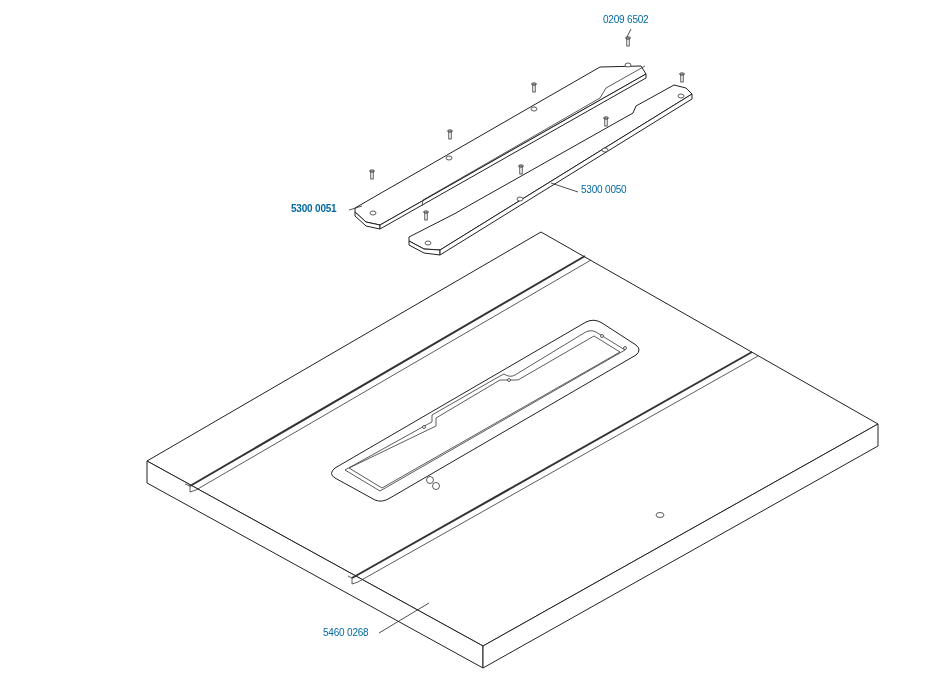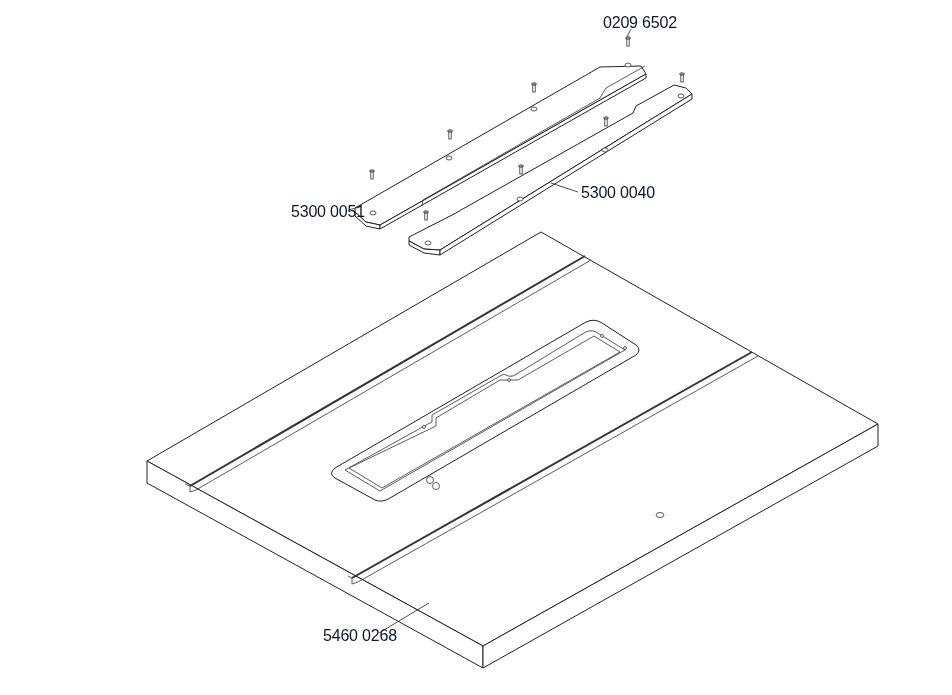--- a/index.html
+++ b/index.html
@@ -5,21 +5,21 @@
   html, body { margin: 0; padding: 0; background: #ffffff; }
   body { width: 952px; height: 695px; position: relative; overflow: hidden; font-family: "Liberation Sans", sans-serif; }
   #canvas { position: absolute; left: 0; top: 0; width: 952px; height: 695px; }
   svg { position: absolute; left: 0; top: 0; }
   .ln { fill: none; stroke: #222; stroke-width: 1; stroke-linejoin: round; }
   .ln2 { fill: none; stroke: #333; stroke-width: 0.8; }
   .thick { fill: none; stroke: #333; stroke-width: 2; }
   .face { fill: #fff; stroke: #222; stroke-width: 1; stroke-linejoin: round; }
   .hole { fill: #fff; stroke: #333; stroke-width: 0.8; }
   .leader { fill: none; stroke: #222; stroke-width: 0.8; }
-  .label { position: absolute; font-size: 16px; color: #0f172a; white-space: nowrap; letter-spacing: -0.2px; }
+  .label { position: absolute; font-size: 10px; color: #0369a1; white-space: nowrap; letter-spacing: -0.2px; }
 </style>
 </head>
 <body>
 
 <div id="canvas">
 <svg width="952" height="695" viewBox="0 0 952 695">
 
   <g>
 
     <polygon class="face" points="147,461 541,232 878,424 483,646"></polygon>
@@ -112,16 +112,16 @@
         </g>
   </g>
 
   <line class="leader" x1="631" y1="29" x2="627" y2="37"></line>
   <line class="leader" x1="349" y1="210" x2="362" y2="206"></line>
   <line class="leader" x1="578" y1="192" x2="551" y2="183"></line>
   <line class="leader" x1="379" y1="633" x2="429" y2="603"></line>
 </svg>
 
 <div class="label" style="left:603px; top:14px;">0209 6502</div>
-<div class="label" style="left:291px; top:203px;">5300 0051</div>
-<div class="label" style="left:581px; top:184px;">5300 0040</div>
+<div class="label" style="left:291px; top:203px;font-weight:bold;">5300 0051</div>
+<div class="label" style="left:581px; top:184px;">5300 0050</div>
 <div class="label" style="left:323px; top:627px;">5460 0268</div>
 </div>
 
 </body></html>

